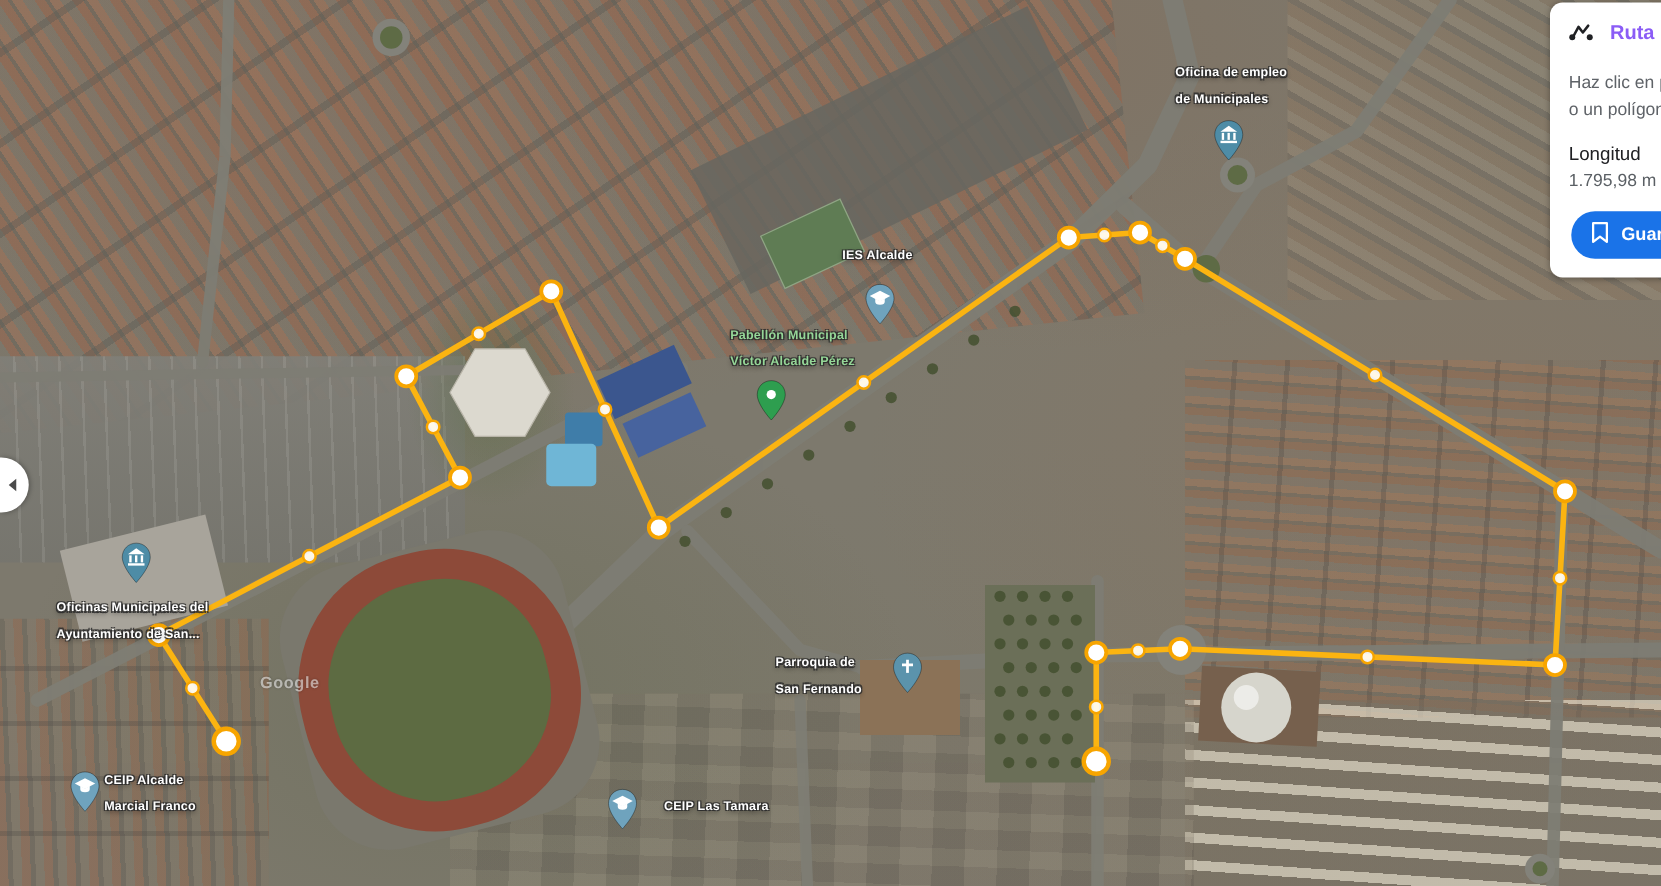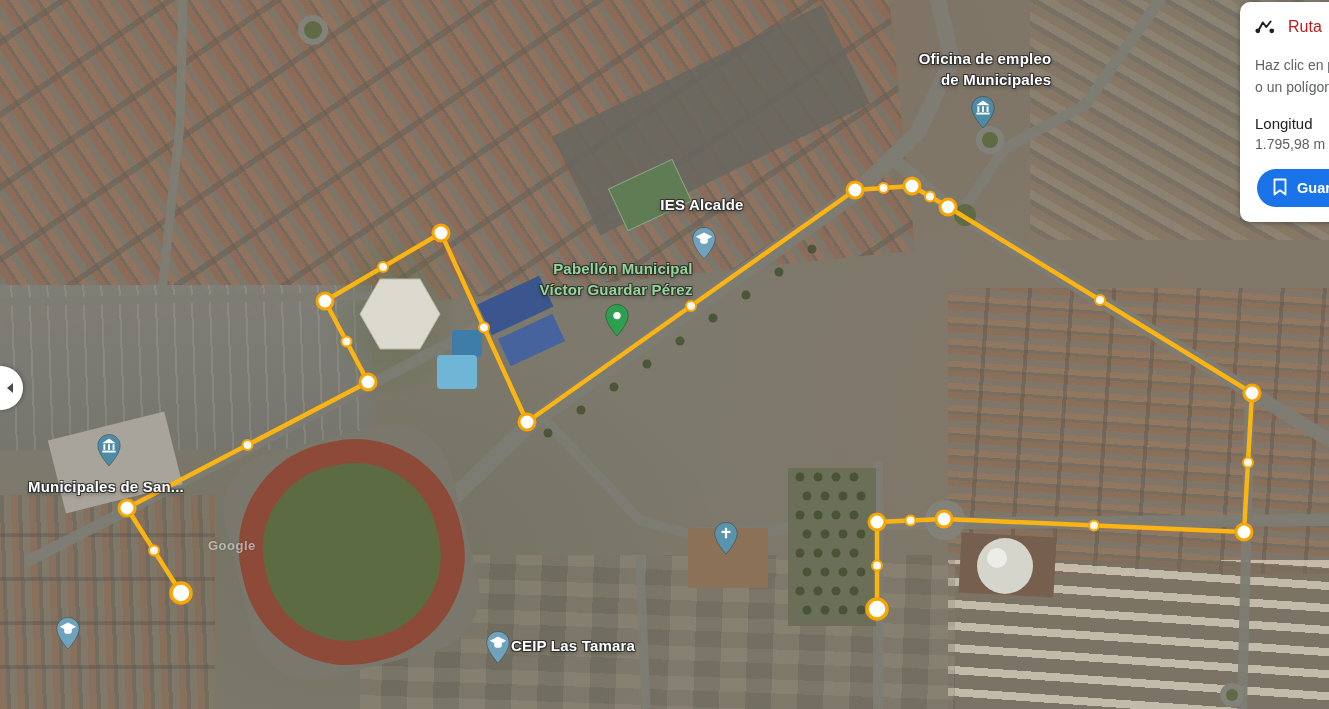--- a/index.html
+++ b/index.html
@@ -62,40 +62,40 @@
       rgba(190,170,140,.25) 14px 22px);
   }
   #z-campus-green{
     left:325px;top:225px;width:135px;height:180px;
     background:radial-gradient(closest-side, rgba(88,108,66,.5), rgba(88,108,66,0));
   }
   svg.layer{position:absolute;left:0;top:0;pointer-events:none;}
 
   
   .map-label{
-    position:absolute;transform:translateX(-50%);text-align:right;white-space:nowrap;
-    font-weight:700;font-size:15px;line-height:21px;color:#fff;letter-spacing:.2px;
+    position:absolute;transform:translateX(-50%);text-align:left;white-space:nowrap;
+    font-weight:700;font-size:10px;line-height:21px;color:#fff;letter-spacing:.2px;
     text-shadow:-1px -1px 0 rgba(45,45,45,.85), 1px -1px 0 rgba(45,45,45,.85),
       -1px 1px 0 rgba(45,45,45,.85), 1px 1px 0 rgba(45,45,45,.85), 0 2px 4px rgba(0,0,0,.45);
   }
   .map-label.green{color:#95d697;}
   .pin{position:absolute;width:26px;height:34px;}
   #watermark{
     position:absolute;left:208px;top:538px;font-size:13px;letter-spacing:.5px;
     color:rgba(255,255,255,.55);font-weight:700;text-shadow:0 0 2px rgba(0,0,0,.3);
   }
 
   
   #panel{
     position:absolute;left:1240px;top:2px;width:320px;height:220px;background:#fff;
     border-radius:10px;box-shadow:0 1px 5px rgba(0,0,0,.35);padding:14px 16px 0 15px;
     box-sizing:border-box;color:#202124;
   }
   .panel-title-row{display:flex;align-items:center;gap:13px;height:22px;}
-  .panel-title{font-size:16px;color:#b91c1c;}
+  .panel-title{font-size:16px;color:#8b5cf6;font-weight:bold;}
   .panel-help{margin-top:16px;font-size:14px;line-height:22px;color:#5f6368;white-space:nowrap;}
   .length-label{margin-top:17px;font-size:15px;color:#202124;}
   .length-value{margin-top:4px;font-size:14px;color:#5a5f64;}
   .save-btn{
     margin-top:17px;margin-left:2px;display:inline-flex;align-items:center;gap:9px;border:none;
     background:#1a73e8;color:#fff;height:38px;border-radius:19px;padding:0 24px 0 15px;
     font-family:"Liberation Sans",sans-serif;font-size:14.5px;font-weight:700;cursor:pointer;
   }
   
   #side-toggle{
@@ -294,26 +294,35 @@
     <path d="M9.2 12.8 v2.6 a3.8,2.4 0 0 0 7.6 0 v-2.6 l-3.8 2 z" fill="#fff"></path>
   </svg>
 
   <div class="map-label" style="left:985px;top:48px">
     <div>Oficina de empleo</div>
     <div>de Municipales</div>
   </div>
   <div class="map-label" style="left:702px;top:194px">
     <div>IES Alcalde</div>
   </div>
-  <div class="map-label green" style="left:616px;top:258px">
+  <div class="map-label green" style="left:634px;top:258px">
     <div>Pabellón Municipal</div>
-    <div>Víctor Guardar Pérez</div>
+    <div>Víctor Alcalde Pérez</div>
   </div>
   <div class="map-label" style="left:106px;top:476px">
-    <div>Municipales de San...</div>
+    <div>Oficinas Municipales del</div>
+    <div>Ayuntamiento de San...</div>
+  </div>
+  <div class="map-label" style="left:120px;top:614px">
+    <div>CEIP Alcalde</div>
+    <div>Marcial Franco</div>
+  </div>
+  <div class="map-label" style="left:655px;top:520px">
+    <div>Parroquia de</div>
+    <div>San Fernando</div>
   </div>
   <div class="map-label" style="left:573px;top:635px">
     <div>CEIP Las Tamara</div>
   </div>
 </div>
 
 <div id="panel">
   <div class="panel-title-row">
     <span>
       <svg width="20" height="17" viewBox="0 0 20 17">

